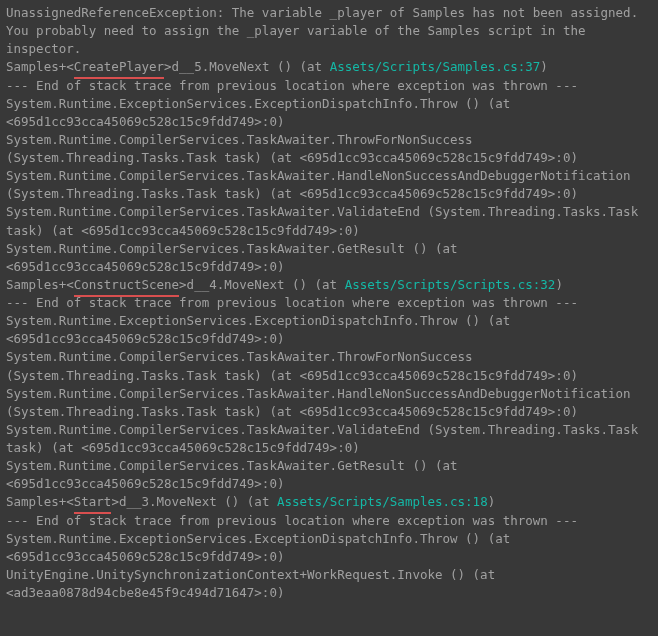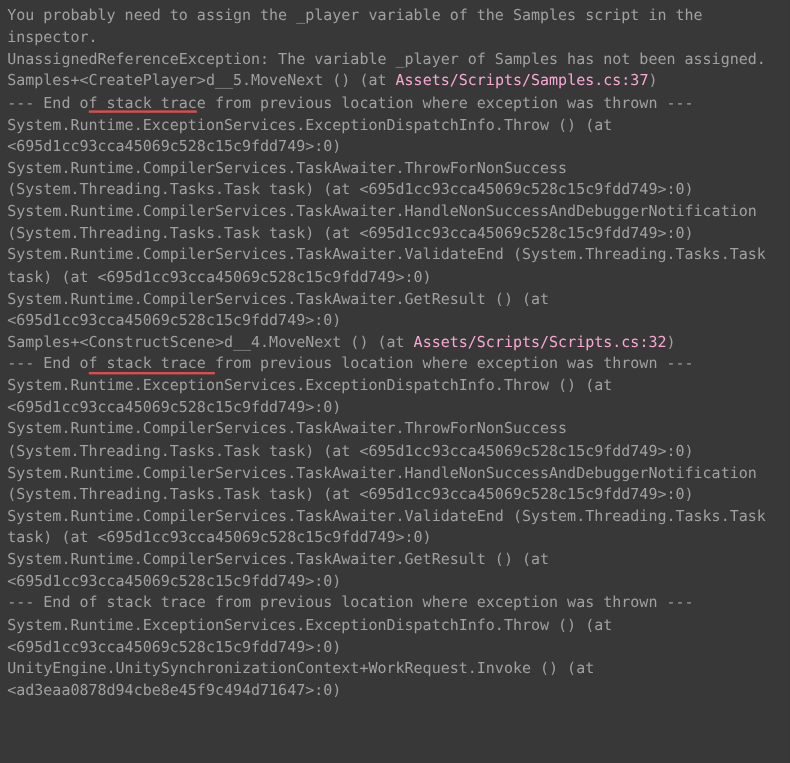--- a/index.html
+++ b/index.html
@@ -12,44 +12,45 @@
       padding: 4px 6px;
       width: 658px;
       height: 636px;
       overflow: hidden;
     }
     .stack-trace {
       word-wrap: break-word;
       overflow-wrap: break-word;
     }
     .link {
-      color: #f9a8d4;
+      color: #14b8a6;
     }
     .underline-red {
       border-bottom: 2px solid #d94f4f;
-      padding-bottom: 18px;
+      padding-bottom: 3px;
     }
   </style>
 </head>
 <body>
 
 <div class="stack-trace">
+<div>UnassignedReferenceException: The variable _player of Samples has not been assigned.</div>
 <div>You probably need to assign the _player variable of the Samples script in the inspector.</div>
-<div>UnassignedReferenceException: The variable _player of Samples has not been assigned.</div>
 <div><span>Samples+&lt;</span><span class="underline-red">CreatePlayer</span><span>&gt;d__5.MoveNext () (at </span><span class="link">Assets/Scripts/Samples.cs:37</span><span>)</span></div>
 <div>--- End of stack trace from previous location where exception was thrown ---</div>
 <div>System.Runtime.ExceptionServices.ExceptionDispatchInfo.Throw () (at &lt;695d1cc93cca45069c528c15c9fdd749&gt;:0)</div>
 <div>System.Runtime.CompilerServices.TaskAwaiter.ThrowForNonSuccess (System.Threading.Tasks.Task task) (at &lt;695d1cc93cca45069c528c15c9fdd749&gt;:0)</div>
 <div>System.Runtime.CompilerServices.TaskAwaiter.HandleNonSuccessAndDebuggerNotification (System.Threading.Tasks.Task task) (at &lt;695d1cc93cca45069c528c15c9fdd749&gt;:0)</div>
 <div>System.Runtime.CompilerServices.TaskAwaiter.ValidateEnd (System.Threading.Tasks.Task task) (at &lt;695d1cc93cca45069c528c15c9fdd749&gt;:0)</div>
 <div>System.Runtime.CompilerServices.TaskAwaiter.GetResult () (at &lt;695d1cc93cca45069c528c15c9fdd749&gt;:0)</div>
 <div><span>Samples+&lt;</span><span class="underline-red">ConstructScene</span><span>&gt;d__4.MoveNext () (at </span><span class="link">Assets/Scripts/Scripts.cs:32</span><span>)</span></div>
 <div>--- End of stack trace from previous location where exception was thrown ---</div>
 <div>System.Runtime.ExceptionServices.ExceptionDispatchInfo.Throw () (at &lt;695d1cc93cca45069c528c15c9fdd749&gt;:0)</div>
 <div>System.Runtime.CompilerServices.TaskAwaiter.ThrowForNonSuccess (System.Threading.Tasks.Task task) (at &lt;695d1cc93cca45069c528c15c9fdd749&gt;:0)</div>
 <div>System.Runtime.CompilerServices.TaskAwaiter.HandleNonSuccessAndDebuggerNotification (System.Threading.Tasks.Task task) (at &lt;695d1cc93cca45069c528c15c9fdd749&gt;:0)</div>
 <div>System.Runtime.CompilerServices.TaskAwaiter.ValidateEnd (System.Threading.Tasks.Task task) (at &lt;695d1cc93cca45069c528c15c9fdd749&gt;:0)</div>
 <div>System.Runtime.CompilerServices.TaskAwaiter.GetResult () (at &lt;695d1cc93cca45069c528c15c9fdd749&gt;:0)</div>
+<div><span>Samples+&lt;</span><span class="underline-red">Start</span><span>&gt;d__3.MoveNext () (at </span><span class="link">Assets/Scripts/Samples.cs:18</span><span>)</span></div>
 <div>--- End of stack trace from previous location where exception was thrown ---</div>
 <div>System.Runtime.ExceptionServices.ExceptionDispatchInfo.Throw () (at &lt;695d1cc93cca45069c528c15c9fdd749&gt;:0)</div>
 <div>UnityEngine.UnitySynchronizationContext+WorkRequest.Invoke () (at &lt;ad3eaa0878d94cbe8e45f9c494d71647&gt;:0)</div>
 
 </div>
 
 </body></html>

